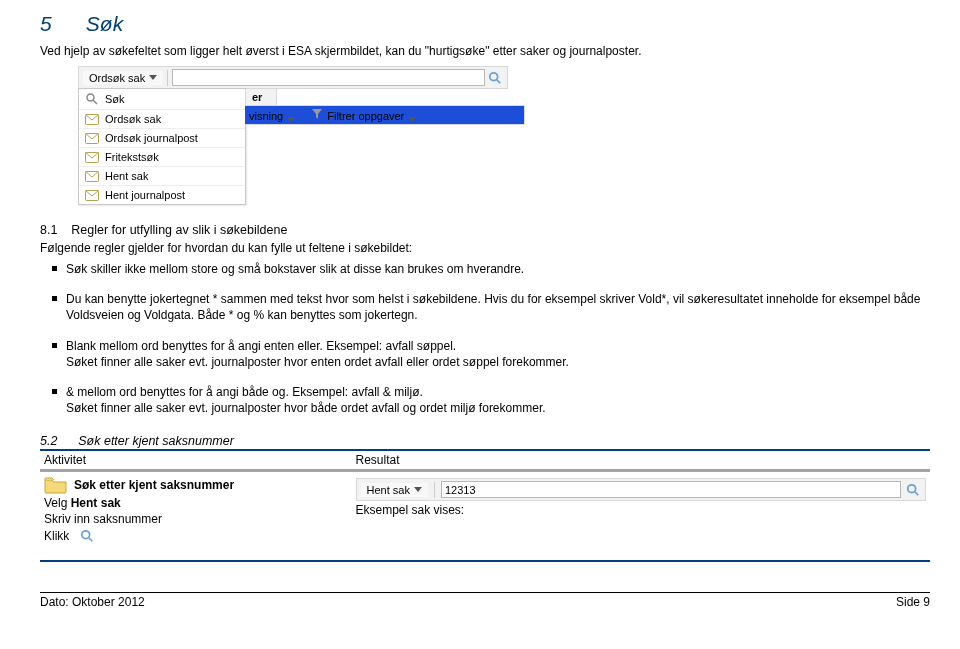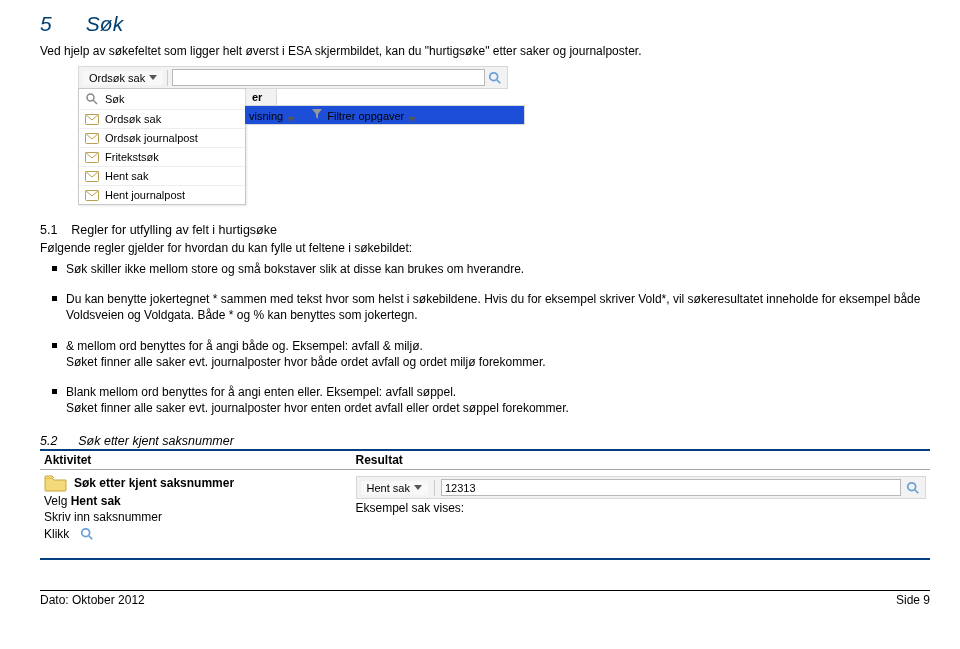--- a/index.html
+++ b/index.html
@@ -122,27 +122,27 @@
     font-style: italic;
     margin: 18px 0 0 0;
   }
   .table {
     width: 100%;
     border-collapse: collapse;
     margin-top: 1px;
   }
   .table th {
     text-align: left;
-    font-weight: bold;
+    font-weight: normal;
     font-size: 12px;
     color: #000;
     background: #fff;
     padding: 2px 4px;
     border-top: 2px solid #003f80;
-    border-bottom: 1px solid #a3a3a3;
+    border-bottom: 3px solid #a3a3a3;
   }
   .table td {
     vertical-align: top;
     padding: 4px 4px 16px 4px;
     border-bottom: 2px solid #003f80;
     font-size: 12px;
   }
   .table td.col1 { width: 35%; }
   .folder-icon {
     display: inline-block;
@@ -258,32 +258,32 @@
             </svg>
         </span>
         <span>Filtrer oppgaver</span>
         <span class="triangle-down"></span>
       </div>
     </div>
   </div>
 </div>
 
 <div class="h2">
-  <span>5.1</span>&nbsp;&nbsp;&nbsp;
-  <span>Regler for utfylling av felt i hurtigsøke</span>
+  <span>8.1</span>&nbsp;&nbsp;&nbsp;
+  <span>Regler for utfylling av slik i søkebildene</span>
 </div>
 <div>Følgende regler gjelder for hvordan du kan fylle ut feltene i søkebildet:</div>
 
 <ul class="bullet-list">
   <li>Søk skiller ikke mellom store og små bokstaver slik at disse kan brukes om hverandre.</li>
   <li>Du kan benytte jokertegnet * sammen med tekst hvor som helst i søkebildene. Hvis du for eksempel skriver Vold*, vil søkeresultatet inneholde for eksempel både Voldsveien og Voldgata. Både * og % kan benyttes som jokertegn.</li>
+  <li style="white-space:pre-line;">Blank mellom ord benyttes for å angi enten eller. Eksempel: avfall søppel.
+Søket finner alle saker evt. journalposter hvor enten ordet avfall eller ordet søppel forekommer.</li>
   <li style="white-space:pre-line;">&amp; mellom ord benyttes for å angi både og. Eksempel: avfall &amp; miljø.
 Søket finner alle saker evt. journalposter hvor både ordet avfall og ordet miljø forekommer.</li>
-  <li style="white-space:pre-line;">Blank mellom ord benyttes for å angi enten eller. Eksempel: avfall søppel.
-Søket finner alle saker evt. journalposter hvor enten ordet avfall eller ordet søppel forekommer.</li>
 </ul>
 
 <div class="sub52-title">
   <span>5.2</span>&nbsp;&nbsp;&nbsp;&nbsp;&nbsp;
   <span>Søk etter kjent saksnummer</span>
 </div>
 
 <table class="table">
   <thead>
     <tr>

